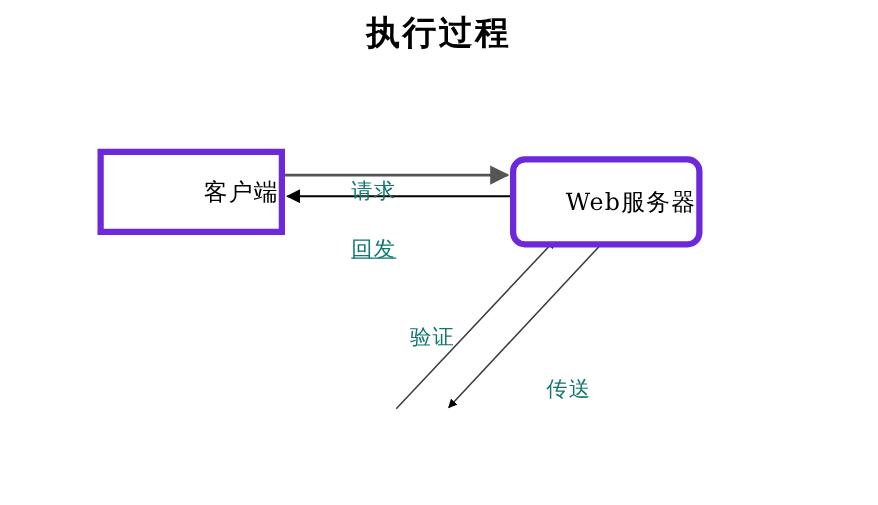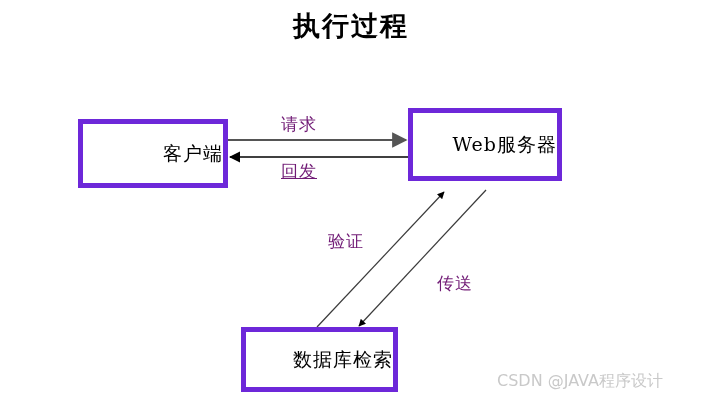--- a/index.html
+++ b/index.html
@@ -34,38 +34,39 @@
     background: #ffffff;
     display: flex;
     align-items: center;
     justify-content: flex-end;
     font-family: "DejaVu Serif", "Liberation Serif", serif;
     font-size: 19px;
     color: #000000;
     letter-spacing: 1px;
   }
   #node-client   { left: 78px;  top: 119px; width: 150px; height: 69px; }
-  #node-webserver{ left: 408px; top: 108px; width: 154px; height: 73px; }
+  #node-webserver{ left: 408px; top: 125px; width: 154px; height: 73px; border-radius: 12px; }
   #node-database { left: 241px; top: 327px; width: 157px; height: 65px; }
 
   .edge-layer {
     position: absolute;
     left: 0;
     top: 0;
     width: 702px;
     height: 404px;
     pointer-events: none;
   }
   .edge-label {
     position: absolute;
     font-family: "DejaVu Serif", "Liberation Serif", serif;
     font-size: 17px;
-    color: #701a75;
+    color: #0f766e;
     letter-spacing: 1px;
     white-space: nowrap;
+    margin-top: 28px;
   }
   #label-request  { left: 281px; top: 113px; }
   #label-postback { left: 281px; top: 160px; text-decoration: underline; }
   #label-verify   { left: 328px; top: 230px; }
   #label-transmit { left: 437px; top: 272px; }
 
   .watermark {
     position: absolute;
     left: 497px;
     top: 371px;
@@ -105,24 +106,20 @@
   </svg>
 
   <div class="node" id="node-client">
     <span>客户端</span>
   </div>
 
   <div class="node" id="node-webserver">
     <span>Web服务器</span>
   </div>
 
-  <div class="node" id="node-database">
-    <span>数据库检索</span>
-  </div>
 
   <div class="edge-label" id="label-request">请求</div>
   <div class="edge-label" id="label-postback">回发</div>
   <div class="edge-label" id="label-verify">验证</div>
   <div class="edge-label" id="label-transmit">传送</div>
 
-  <div class="watermark">CSDN @JAVA程序设计</div>
 
 </div>
 
 </body></html>

